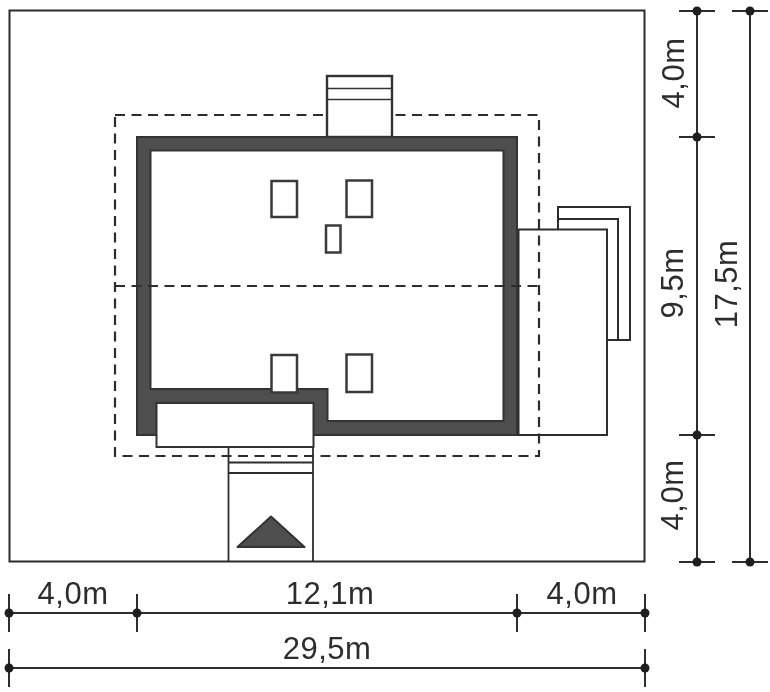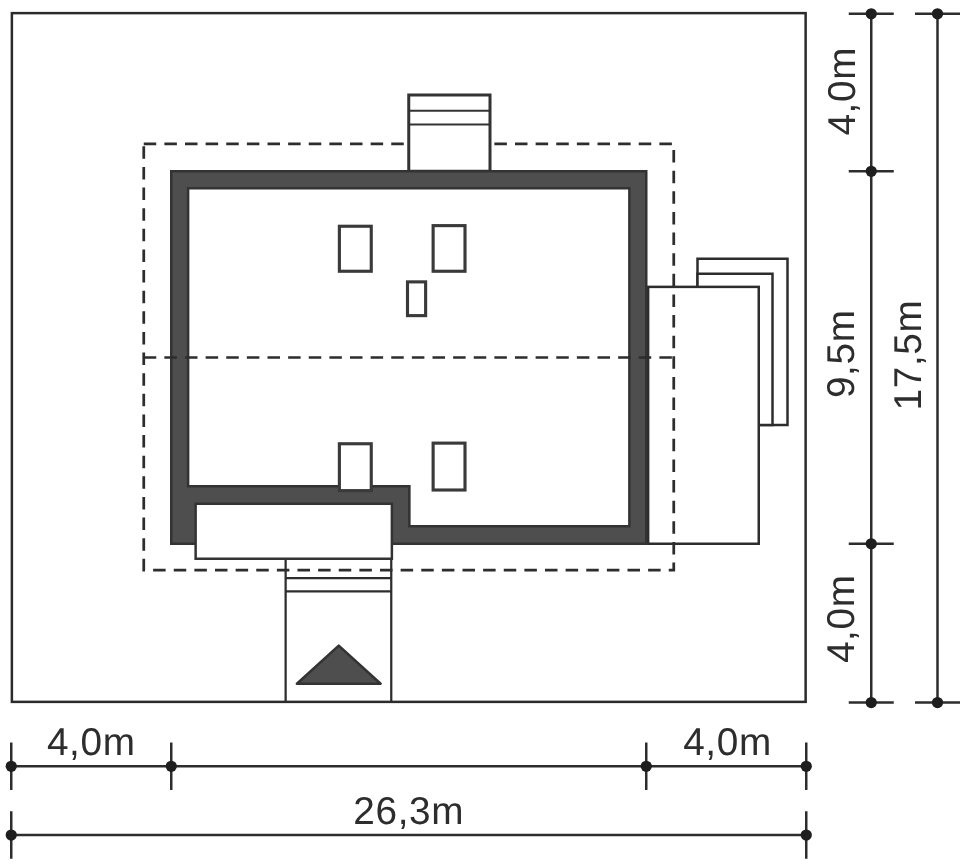--- a/index.html
+++ b/index.html
@@ -115,16 +115,17 @@
       <circle cx="645" cy="668" r="4.5"></circle>
     </g>
   </svg>
 
   <div class="dim-label vert" style="left:604px;top:56px;">4,0m</div>
   <div class="dim-label vert" style="left:603px;top:266px;">9,5m</div>
   <div class="dim-label vert" style="left:603px;top:478px;">4,0m</div>
   <div class="dim-label vert" style="left:657px;top:267px;">17,5m</div>
 
   <div class="dim-label" style="left:3px;top:577px;">4,0m</div>
+  <div class="dim-label" style="left:260px;top:577px;">12,1m</div>
   <div class="dim-label" style="left:512px;top:577px;">4,0m</div>
-  <div class="dim-label" style="left:257px;top:632px;">26,3m</div>
+  <div class="dim-label" style="left:257px;top:632px;">29,5m</div>
 
 </div>
 
 </body></html>

